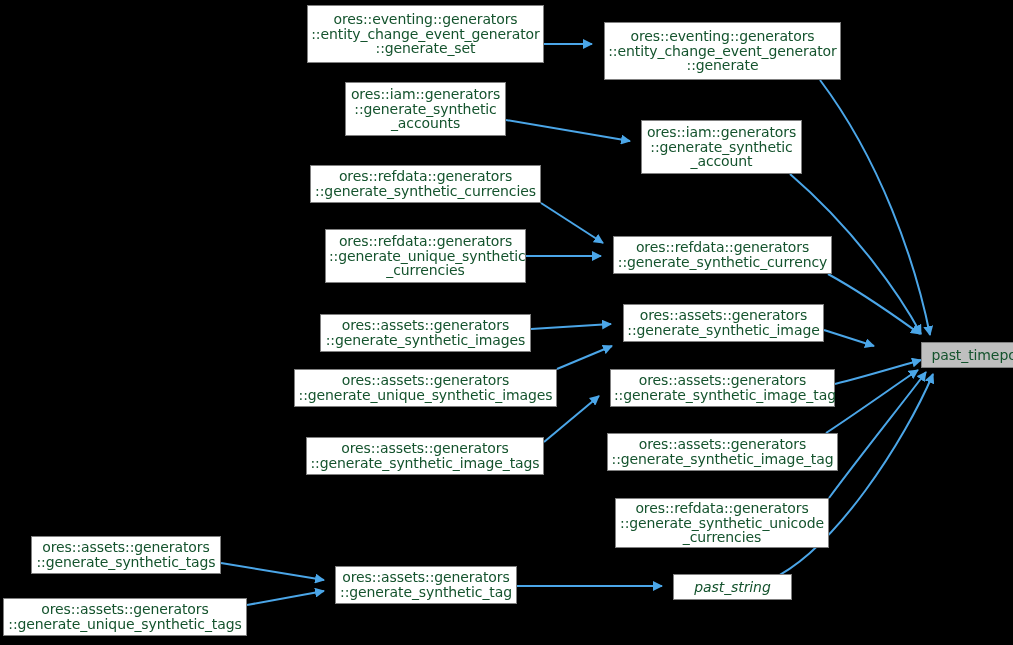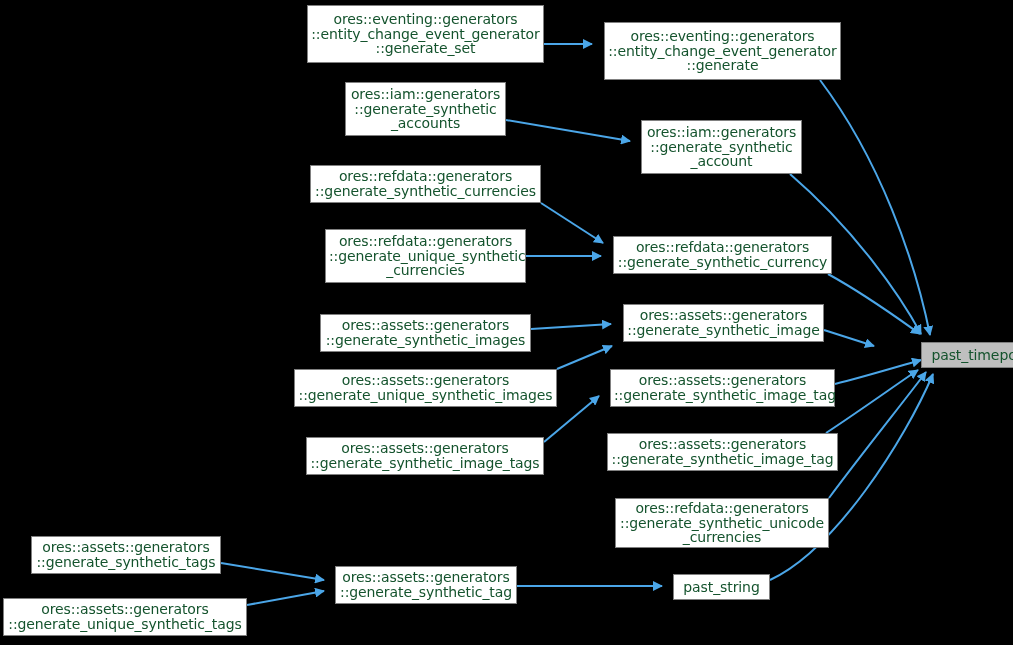--- a/index.html
+++ b/index.html
@@ -116,17 +116,17 @@
 ::generate_synthetic_image_tag</span></div>
       <div class="node-box" style="left: 615px; top: 498px; width: 214px; height: 50px;"><span class="node-label">ores::refdata::generators
 ::generate_synthetic_unicode
 _currencies</span></div>
       <div class="node-box" style="left: 31px; top: 536px; width: 190px; height: 38px;"><span class="node-label">ores::assets::generators
 ::generate_synthetic_tags</span></div>
       <div class="node-box" style="left: 335px; top: 566px; width: 182px; height: 38px;"><span class="node-label">ores::assets::generators
 ::generate_synthetic_tag</span></div>
       <div class="node-box" style="left: 3px; top: 598px; width: 244px; height: 38px;"><span class="node-label">ores::assets::generators
 ::generate_unique_synthetic_tags</span></div>
-      <div class="node-box" style="left: 673px; top: 574px; width: 97px; height: 26px;"><span class="node-label">past_string</span></div>
+      <div class="node-box" style="left: 673px; top: 574px; width: 119px; height: 26px; font-style: italic;"><span class="node-label">past_string</span></div>
       <div class="node-box highlight" style="left: 885px; top: 342px; width: 124px; height: 26px; margin-left: 36px;"><span class="node-label">past_timepoint</span></div>
     </div>
 
 </div>
 
 </body></html>

